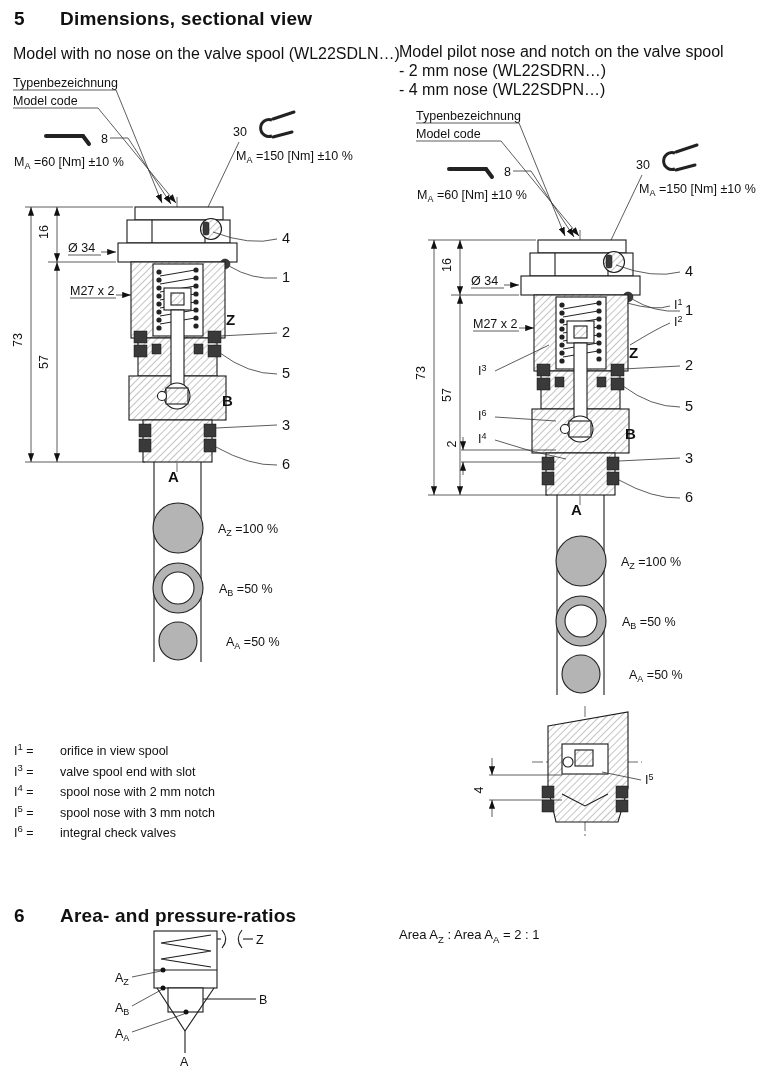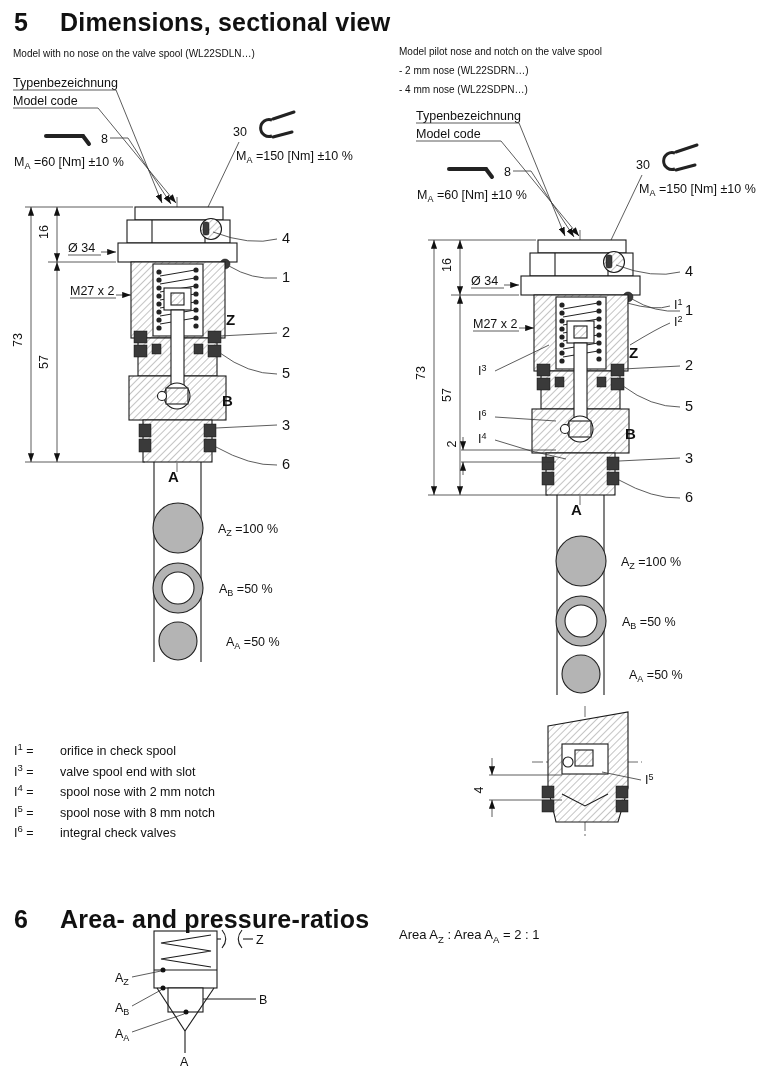--- a/index.html
+++ b/index.html
@@ -1,21 +1,21 @@
 <!DOCTYPE html>
 <html><head>
 <meta charset="utf-8">
 <style>
   html,body{margin:0;padding:0}
   body{width:766px;height:1082px;background:#fff;position:relative;
        font-family:"Liberation Sans",sans-serif;color:#111;overflow:hidden}
   .abs{position:absolute}
-  .h{font-size:25px;font-weight:bold;letter-spacing:.2px}
+  .h{font-size:19px;font-weight:bold;letter-spacing:.2px}
   .h .num{display:inline-block;width:46px}
-  .mt{font-size:10px;line-height:19px}
+  .mt{font-size:16px;line-height:19px}
   .drawings{position:absolute;left:0;top:0;width:766px;height:1082px}
   svg text{font-family:"Liberation Sans",sans-serif;fill:#111}
   .t{font-size:12.5px}
   .ts{font-size:9px}
   .cn{font-size:14.5px}
   .pl{font-size:15px;font-weight:bold}
   .ol{fill:#fff;stroke:#1a1a1a;stroke-width:1.1}
   .hb{fill:url(#hatch);stroke:#1a1a1a;stroke-width:1.1}
   .dk{fill:#3a3a3a;stroke:#111;stroke-width:.5}
   .ln{stroke:#1a1a1a;stroke-width:1.1;fill:none}
@@ -269,24 +269,24 @@
     <line class="thin" x1="132" y1="977" x2="161" y2="971"></line>
     <line class="thin" x1="132" y1="1006" x2="161" y2="990"></line>
     <line class="thin" x1="132" y1="1032" x2="184" y2="1014"></line>
     <text class="t" x="115" y="982"><tspan>A</tspan><tspan class="ts" dy="3">Z</tspan></text>
     <text class="t" x="115" y="1012"><tspan>A</tspan><tspan class="ts" dy="3">B</tspan></text>
     <text class="t" x="115" y="1038"><tspan>A</tspan><tspan class="ts" dy="3">A</tspan></text>
   </g>
 </svg>
 
 <div class="abs legend" style="left:14px;top:739px">
-  <div><span class="k"><span>I</span><sup>1</sup> <span>=</span></span><span>orifice in check spool</span></div>
+  <div><span class="k"><span>I</span><sup>1</sup> <span>=</span></span><span>orifice in view spool</span></div>
   <div><span class="k"><span>I</span><sup>3</sup> <span>=</span></span><span>valve spool end with slot</span></div>
   <div><span class="k"><span>I</span><sup>4</sup> <span>=</span></span><span>spool nose with 2 mm notch</span></div>
-  <div><span class="k"><span>I</span><sup>5</sup> <span>=</span></span><span>spool nose with 8 mm notch</span></div>
+  <div><span class="k"><span>I</span><sup>5</sup> <span>=</span></span><span>spool nose with 3 mm notch</span></div>
   <div><span class="k"><span>I</span><sup>6</sup> <span>=</span></span><span>integral check valves</span></div>
 </div>
 
 <div class="abs h" style="left:14px;top:905px">
   <span class="num">6</span><span>Area- and pressure-ratios</span>
 </div>
 
 <div class="abs ratios" style="left:399px;top:927px">
   <div><span>Area A</span><sub>Z</sub><span> : Area A</span><sub>A</sub><span> = 2 : 1</span></div>
 </div>

